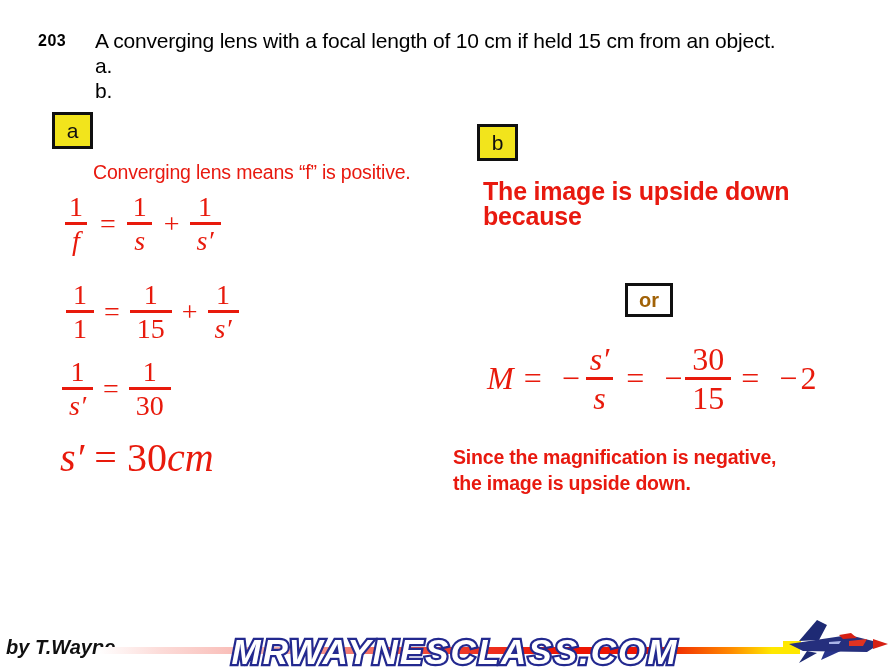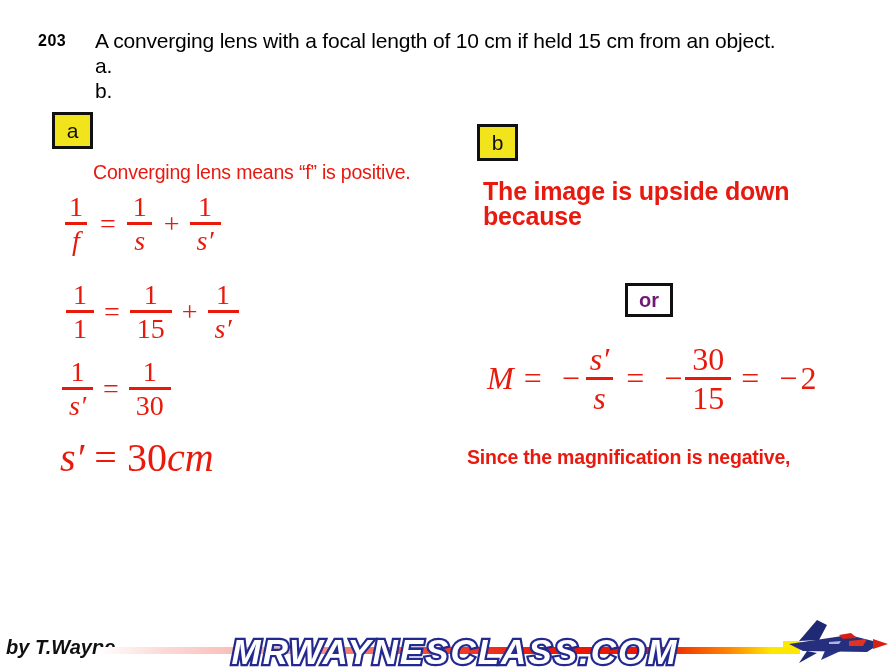--- a/index.html
+++ b/index.html
@@ -15,25 +15,25 @@
   
   .tagbox{position:absolute;width:35px;height:31px;background:#f2e41c;border:3px solid #101010;
           display:flex;align-items:center;justify-content:center;font-size:21px;color:#101010;}
   .box-a{left:52px;top:112px;}
   .box-b{left:477px;top:124px;}
 
   
   .red{color:#e8190f;}
   .stmt-a{position:absolute;left:53px;top:161px;font-size:19.5px;font-weight:normal;letter-spacing:-.2px;margin-left:40px;}
   .par-b{position:absolute;left:483px;top:179px;font-size:25px;font-weight:bold;line-height:25px;letter-spacing:-.2px;}
-  .concl-b{position:absolute;left:467px;top:444px;font-size:19.5px;font-weight:bold;line-height:26px;letter-spacing:-.2px;}
+  .concl-b{position:absolute;left:453px;top:444px;font-size:19.5px;font-weight:bold;line-height:26px;letter-spacing:-.2px;}
 
   
   .or-box{position:absolute;left:625px;top:283px;width:42px;height:28px;background:#fff;border:3px solid #101010;
-          display:flex;align-items:center;justify-content:center;font-size:20px;font-weight:bold;color:#701a75;}
+          display:flex;align-items:center;justify-content:center;font-size:20px;font-weight:bold;color:#a16207;}
 
   
   .eq{position:absolute;display:flex;align-items:center;color:#e81a0c;
       font-family:"Liberation Serif",serif;}
   .frac{display:inline-flex;flex-direction:column;align-items:center;line-height:1.08;}
   .frac .num{padding:0 7px;}
   .frac .den{border-top:3px solid currentColor;padding:1px 7px 0 7px;}
   .op{margin:0 10px;}
   .opn{margin:0 3px 0 10px;}
   .var{font-style:italic;}
@@ -146,20 +146,21 @@
       <span class="num">30</span>
       <span class="den">15</span>
     </span>
     <span class="op">=</span>
     <span class="opn">−</span>
     <span>2</span>
   </div>
 
   <div class="concl-b red">
     <div>Since the magnification is negative,</div>
+    <div>the image is upside down.</div>
   </div>
 
   <div class="credit">by T.Wayne</div>
   <div class="stripe"></div>
 
   <svg class="banner-svg" width="889" height="46" viewBox="0 0 889 46">
     <text class="banner-text" x="455" y="37" text-anchor="middle">MRWAYNESCLASS.COM</text>
   </svg>
 
   <svg class="jet" width="106" height="52" viewBox="0 0 106 52">

